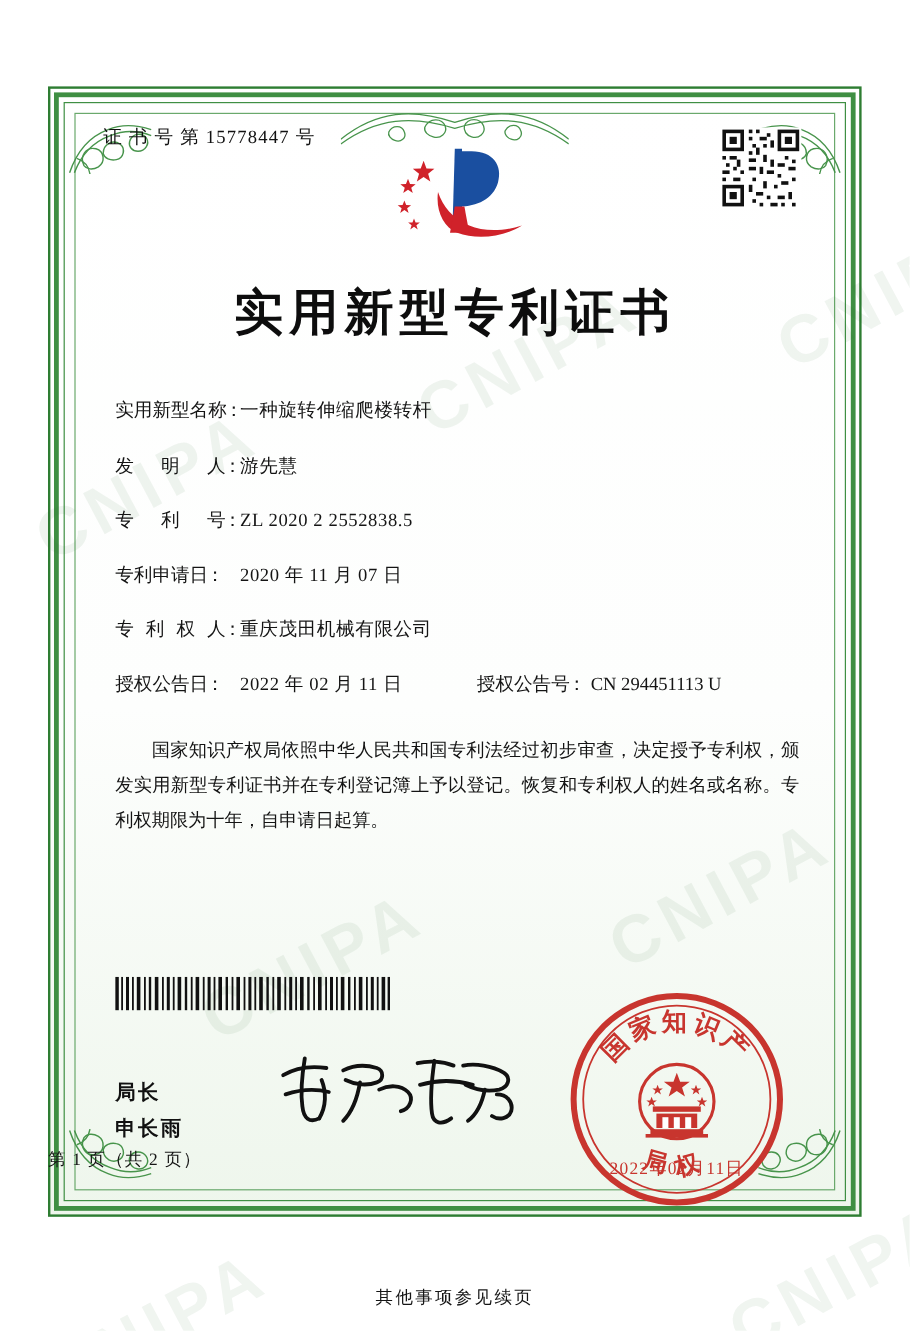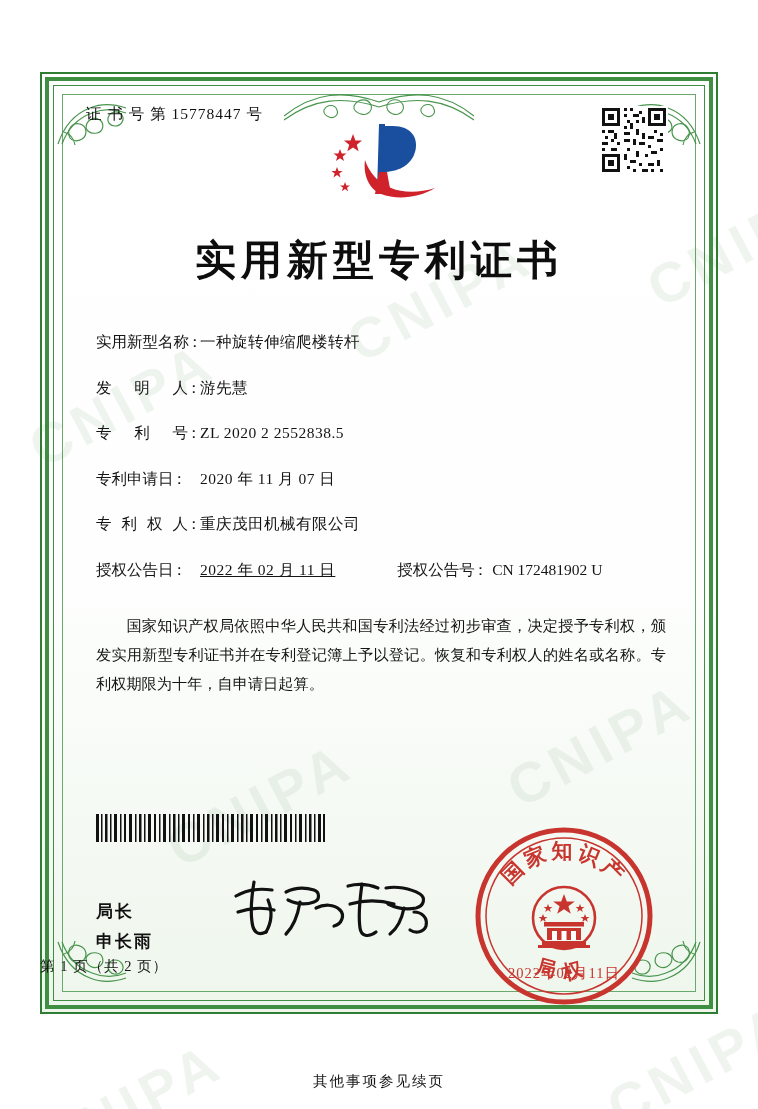--- a/index.html
+++ b/index.html
@@ -129,21 +129,21 @@
     white-space:nowrap;
   }
   .lbl-spread{
     display:inline-block;
     width:92px;
     text-align:justify;
     text-align-last:justify;
   }
   .colon{margin-left:-2px;}
   .value{flex:1;letter-spacing:.5px;}
-  .row-split .value{flex:0 0 auto;text-decoration:underline;}
+  .row-split .value{flex:0 0 auto;}
   .row-split .label2{
     margin-left:62px;
     white-space:nowrap;
   }
 
   .para{
     margin-top:30px;
     padding-left:22px;
     padding-right:18px;
     font-size:15.2px;
@@ -413,21 +413,21 @@
       </div>
 
 
       <div class="row row-split">
         <div class="label">
           <span>授权公告日</span><span class="colon">：</span>
         </div>
         <div class="value">2022 年 02 月 11 日</div>
         <div class="label2">
           <span>授权公告号</span><span class="colon">：</span>
-          <span>CN 172481902 U</span>
+          <span>CN 294451113 U</span>
         </div>
       </div>
 
     </div>
 
     <div class="para p1">国家知识产权局依照中华人民共和国专利法经过初步审查，决定授予专利权，颁发实用新型专利证书并在专利登记簿上予以登记。恢复和专利权人的姓名或名称。专利权期限为十年，自申请日起算。</div>
 
   </div>
 
   <div class="wm wm6">CNIPA</div>

